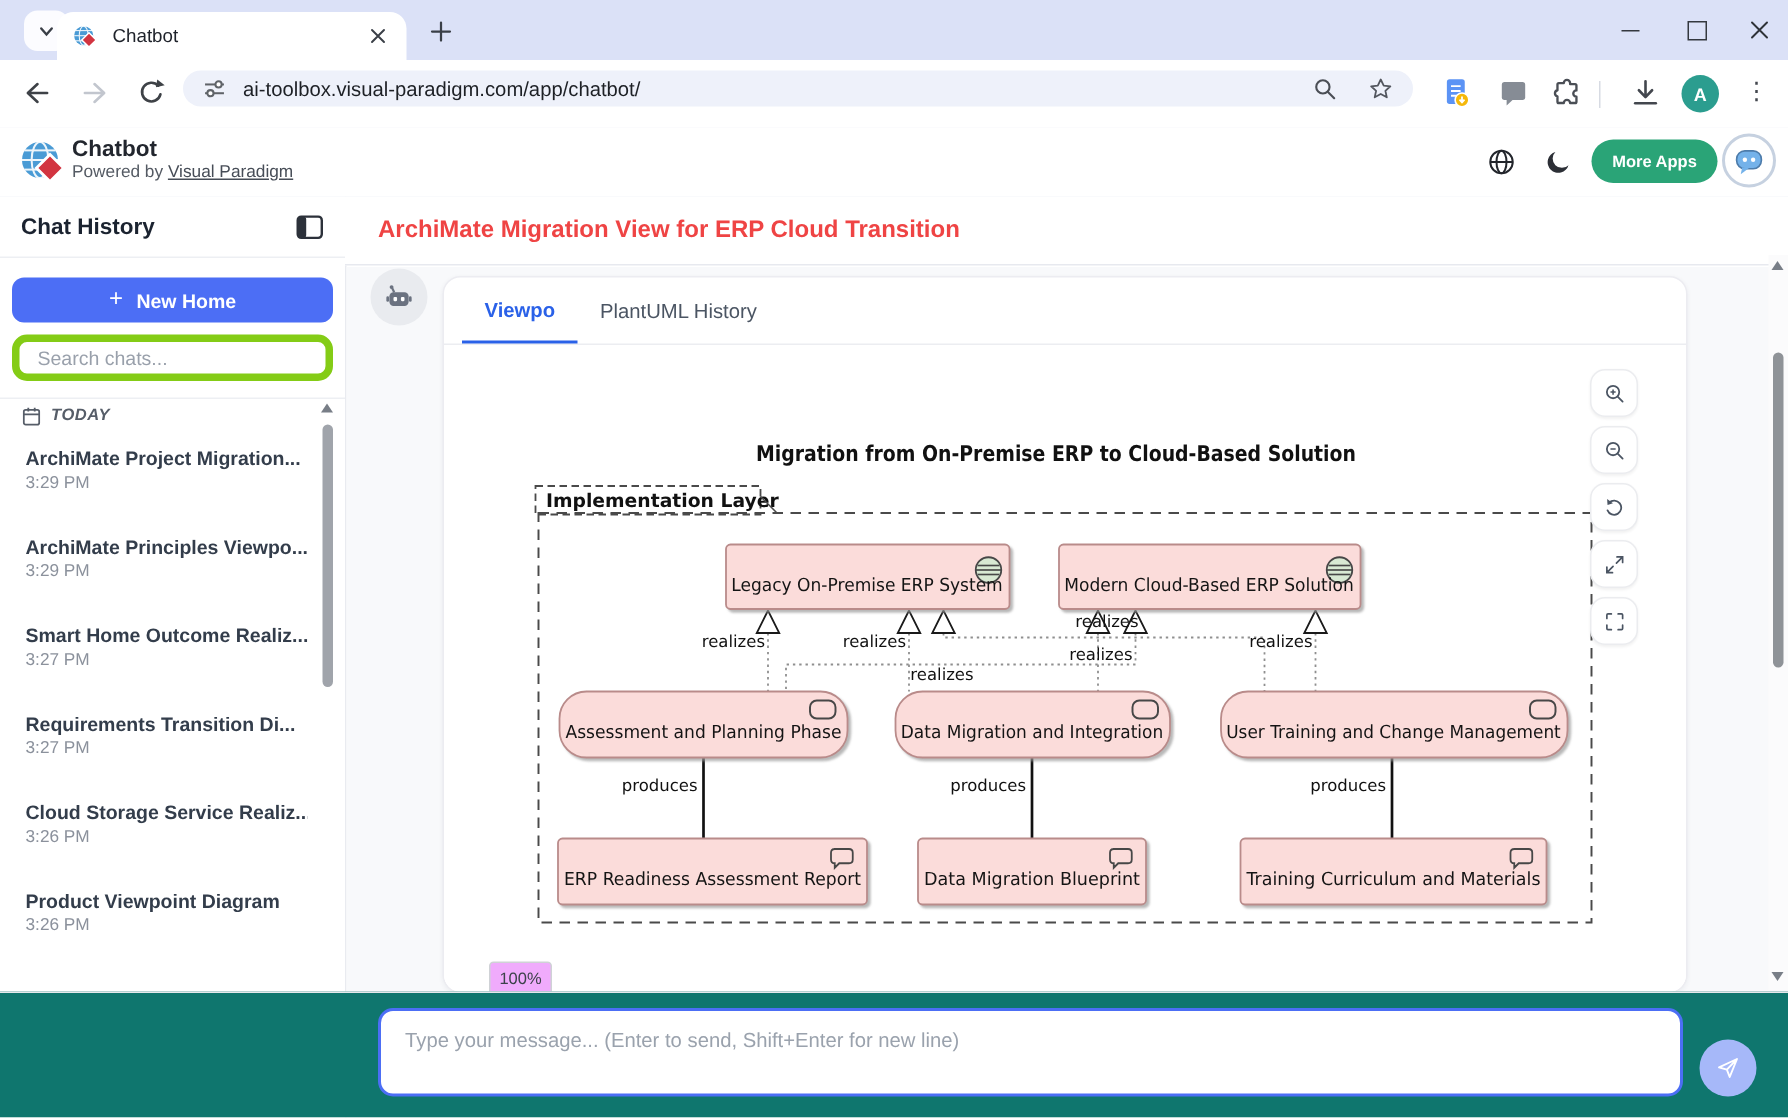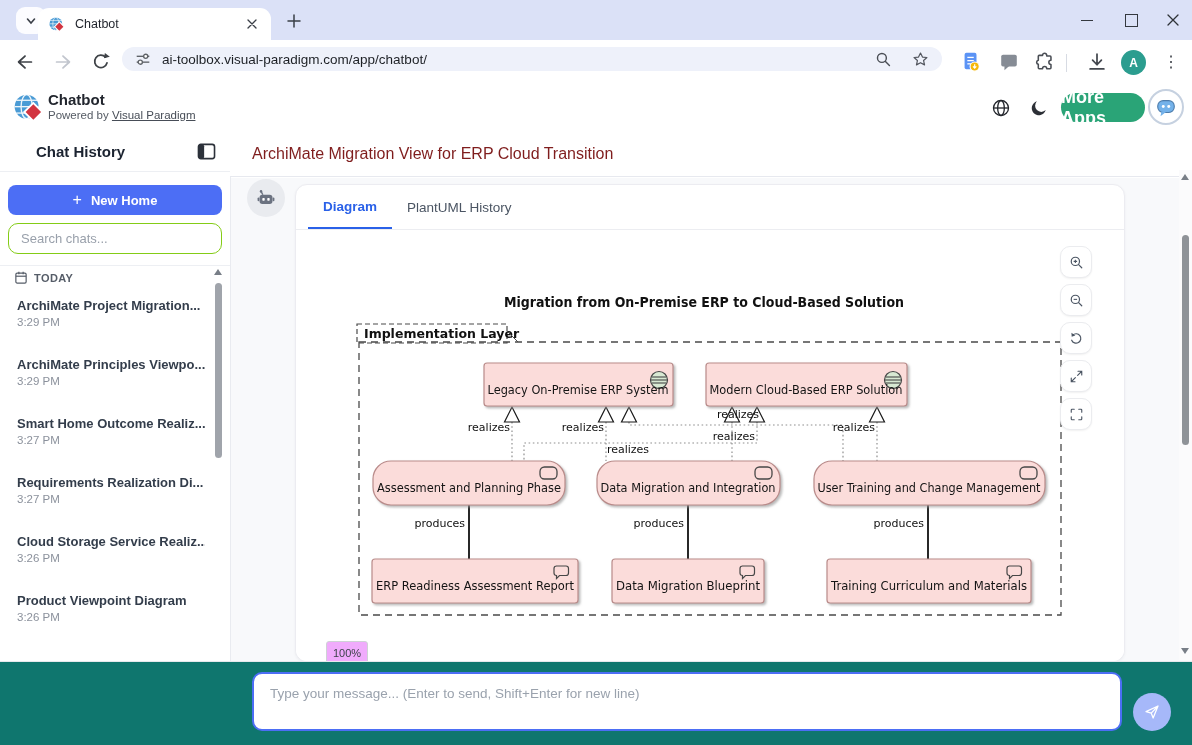--- a/index.html
+++ b/index.html
@@ -31,53 +31,53 @@
        color:#fff;font-size:12px;font-weight:700;display:flex;align-items:center;justify-content:center;}
   .kebab{position:absolute;left:1163px;top:10px;font-size:16px;color:#43474e;letter-spacing:0;line-height:24px;}
 
   
   .appheader{position:absolute;left:0;top:85px;right:0;height:46px;background:#fff;border-bottom:1px solid #e8ebf1;}
   .app-title{position:absolute;left:48px;top:6px;font-size:15px;font-weight:700;color:#22262e;}
   .app-sub{position:absolute;left:48px;top:24px;font-size:11.5px;color:#555b64;}
   .app-sub a{color:#474d57;text-decoration:underline;}
   .hdr-ic{position:absolute;top:13px;width:20px;height:20px;}
   .more-apps{position:absolute;left:1061px;top:8px;width:84px;height:29px;border-radius:15px;background:#2aa477;
-       color:#fff;font-size:18px;font-weight:700;display:flex;align-items:center;justify-content:center;cursor:pointer;}
+       color:#fff;font-size:11px;font-weight:700;display:flex;align-items:center;justify-content:center;cursor:pointer;}
   .chat-widget{position:absolute;left:1148px;top:4px;width:36px;height:36px;border-radius:50%;background:#fff;
        border:2px solid #c6d1e0;display:flex;align-items:center;justify-content:center;box-sizing:border-box;}
 
   
   .sidebar{position:absolute;left:0;top:131px;width:230px;bottom:0;background:#fff;border-right:1px solid #e9ebf0;}
   .sb-head{position:absolute;left:0;top:0;right:0;height:40px;display:flex;align-items:center;padding:0 14px;box-sizing:border-box;}
-  .sb-title{font-size:15px;font-weight:700;color:#1b2330;flex:1;margin-left:22px;}
+  .sb-title{font-size:15px;font-weight:700;color:#1b2330;flex:1;}
   .sb-div1{position:absolute;left:0;right:0;top:40px;border-top:1px solid #edeff3;}
   .newchat{position:absolute;left:8px;top:54px;right:8px;height:30px;border-radius:8px;background:#4c6ef5;
        color:#fff;font-size:13px;font-weight:700;display:flex;align-items:center;justify-content:center;gap:9px;cursor:pointer;}
   .newchat .plus{font-size:16px;font-weight:400;}
-  .sb-search{position:absolute;left:8px;top:92px;right:8px;height:31px;border:1px solid #84cc16;border-radius:10px;
+  .sb-search{position:absolute;left:8px;top:92px;right:8px;height:31px;border:5px solid #84cc16;border-radius:10px;
        font-size:13px;color:#202734;padding:0 12px;box-sizing:border-box;outline:none;font-family:inherit;}
   .sb-search::placeholder{color:#99a0ab;}
   .sb-div2{position:absolute;left:0;right:0;top:134px;border-top:1px solid #edeff3;}
-  .today{position:absolute;left:15px;top:140px;display:flex;align-items:flex-end;gap:7px;}
+  .today{position:absolute;left:15px;top:140px;display:flex;align-items:flex-start;gap:7px;font-style:italic;}
   .today-label{font-size:11px;font-weight:700;color:#565d68;letter-spacing:.4px;}
   .chatlist{position:absolute;left:8px;top:160px;width:206px;}
   .chat-item{height:36px;padding:7px 9px;border-radius:14px;margin-bottom:9px;cursor:pointer;}
   .chat-item.selected{background:#e8f0fd;}
   .c-title{font-size:13px;font-weight:700;color:#333d4b;white-space:nowrap;overflow:hidden;}
   .chat-item.selected .c-title{color:#1d3b6e;}
   .c-time{font-size:11.5px;color:#8b919c;margin-top:3px;}
   .sb-thumb{position:absolute;left:215px;top:152px;width:7px;height:175px;border-radius:4px;background:#a0a4ab;}
   .tri-up{width:0;height:0;border-left:4px solid transparent;border-right:4px solid transparent;border-bottom:6px solid #787e87;}
   .tri-dn{width:0;height:0;border-left:4px solid transparent;border-right:4px solid transparent;border-top:6px solid #787e87;}
   .sb-arr-up{position:absolute;left:214px;top:138px;}
   .sb-arr-dn{position:absolute;left:214px;top:600px;}
 
   
   .heading{position:absolute;left:230px;top:131px;right:0;height:46px;background:#fff;border-bottom:1px solid #e7e9ef;
-       display:flex;align-items:center;padding-left:22px;box-sizing:border-box;font-size:16px;font-weight:400;color:#7f1d1d;}
+       display:flex;align-items:center;padding-left:22px;box-sizing:border-box;font-size:16px;font-weight:700;color:#ef4444;}
   .content{position:absolute;left:231px;top:178px;right:0;bottom:83px;background:#f8f9fb;}
   .bot-avatar{position:absolute;left:16px;top:1px;width:38px;height:38px;border-radius:50%;background:#e9ebef;
        display:flex;align-items:center;justify-content:center;}
   .card{position:absolute;left:64px;top:6px;width:830px;height:478px;background:#fff;border:1px solid #ececf1;
        border-radius:12px;box-shadow:0 1px 3px rgba(20,30,60,.05);overflow:hidden;box-sizing:border-box;}
   .tabbar{height:44px;border-bottom:1px solid #ecedf1;display:flex;align-items:stretch;padding:0 12px;}
   .tab-item{display:flex;align-items:center;padding:0 15px;font-size:13.5px;color:#4b5563;cursor:pointer;box-sizing:border-box;}
   .tab-item.active{color:#2a61e8;font-weight:700;border-bottom:2px solid #2a61e8;}
   .diagram-wrap{position:relative;height:433px;background:#fff;}
   .diagram-svg{position:absolute;left:16px;top:20px;}
@@ -269,21 +269,21 @@
     </div>
     <div class="chat-item">
       <div class="c-title">ArchiMate Principles Viewpo...</div>
       <div class="c-time">3:29 PM</div>
     </div>
     <div class="chat-item">
       <div class="c-title">Smart Home Outcome Realiz...</div>
       <div class="c-time">3:27 PM</div>
     </div>
     <div class="chat-item">
-      <div class="c-title">Requirements Realization Di...</div>
+      <div class="c-title">Requirements Transition Di...</div>
       <div class="c-time">3:27 PM</div>
     </div>
     <div class="chat-item">
       <div class="c-title">Cloud Storage Service Realiz...</div>
       <div class="c-time">3:26 PM</div>
     </div>
     <div class="chat-item">
       <div class="c-title">Product Viewpoint Diagram</div>
       <div class="c-time">3:26 PM</div>
     </div>
@@ -303,21 +303,21 @@
       <rect x="13.4" y="12" width="2.6" height="3" rx="0.8" fill="#fff"></rect>
       <line x1="8.5" y1="8.5" x2="7" y2="5.5" stroke="#6b7280" stroke-width="1.6"></line>
       <circle cx="6.6" cy="4.8" r="1.4" fill="#6b7280"></circle>
       <rect x="2.8" y="11.5" width="2" height="4" rx="1" fill="#6b7280"></rect>
       <rect x="19.2" y="11.5" width="2" height="4" rx="1" fill="#6b7280"></rect>
     </svg>
   </div>
 
   <div class="card">
     <div class="tabbar">
-      <div class="tab-item active">Diagram</div>
+      <div class="tab-item active">Viewpo</div>
       <div class="tab-item">PlantUML History</div>
     </div>
     <div class="diagram-wrap">
 
       <svg class="diagram-svg" width="800" height="400" viewBox="0 0 800 400" font-family="'DejaVu Sans',sans-serif">
         <defs>
           <filter id="ds" x="-20%" y="-20%" width="140%" height="140%">
             <feDropShadow dx="1.8" dy="1.8" stdDeviation="0.8" flood-color="#9a9a9a" flood-opacity="0.7"></feDropShadow>
           </filter>
         </defs>

